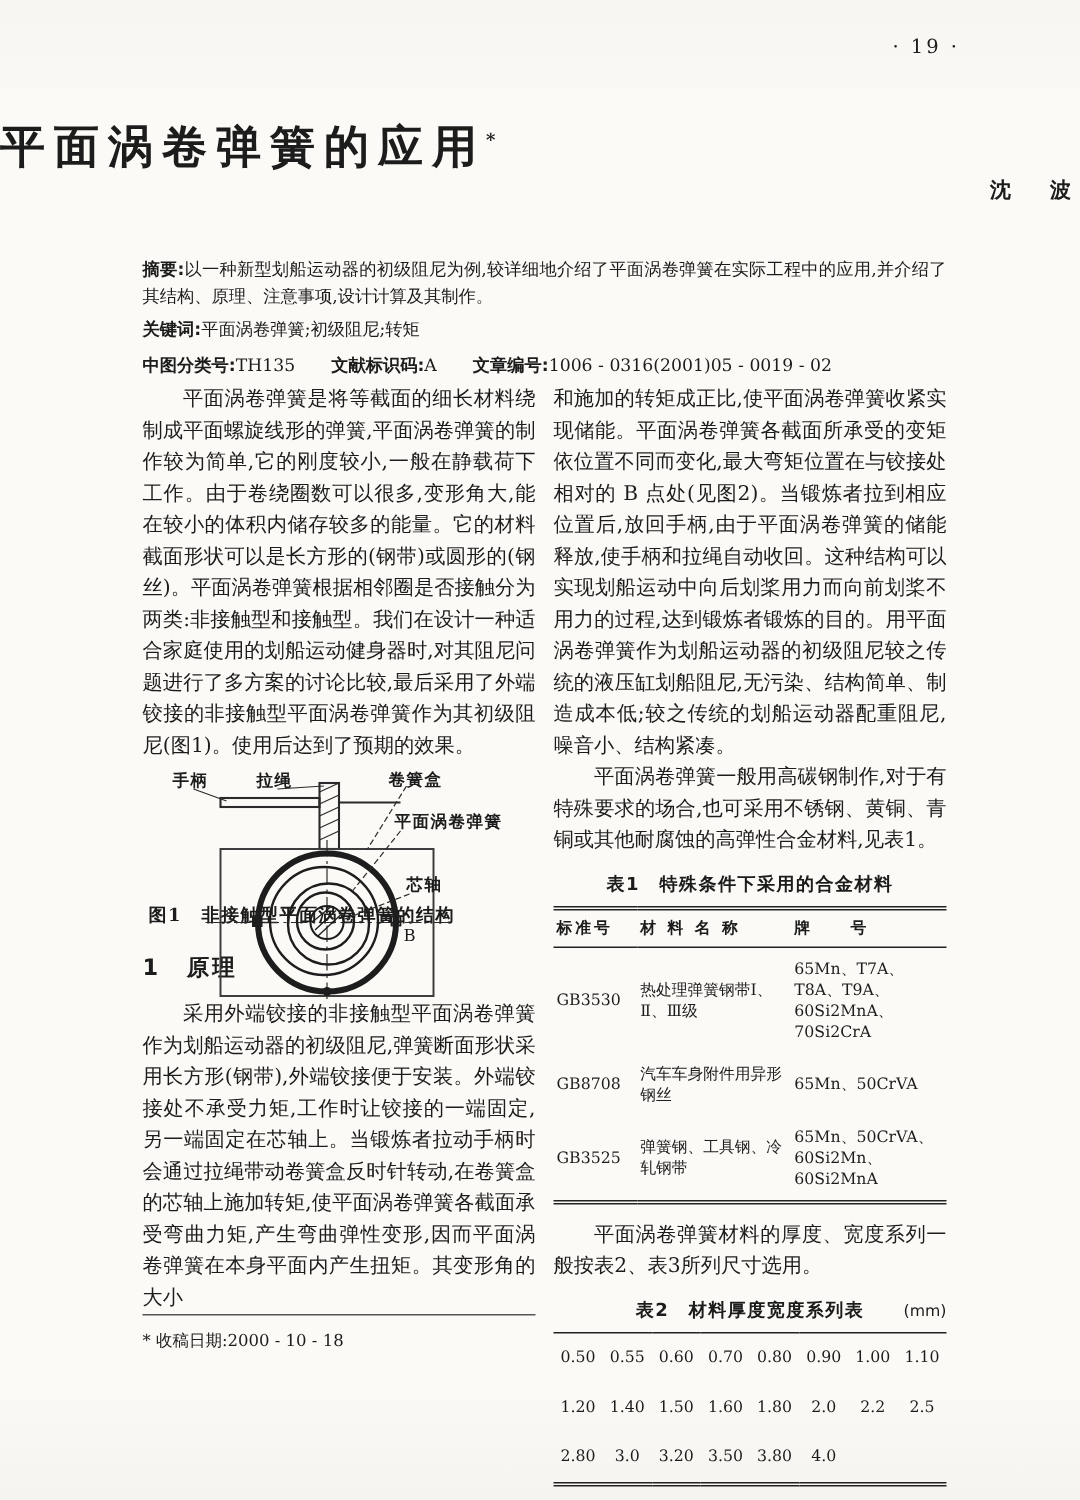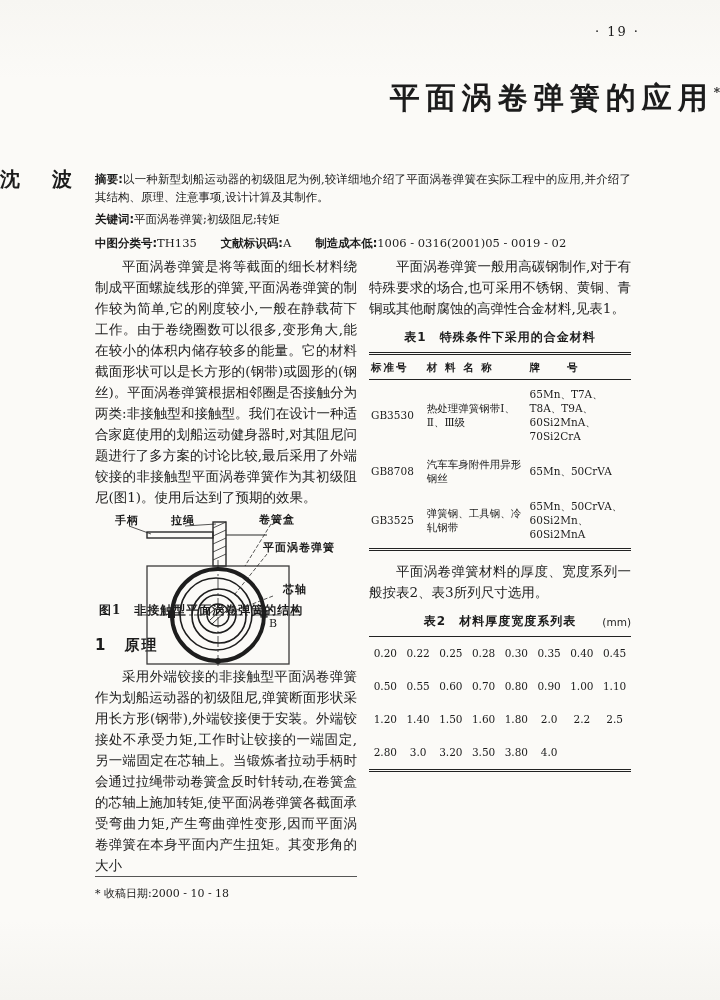--- a/index.html
+++ b/index.html
@@ -22,24 +22,24 @@
     border-bottom:1.5px solid #222;
     padding:0 30px 4px 14px;
     letter-spacing:1px;
     font-style:italic;
     font-weight:bold;
   }
   .page-number{position:absolute;right:10px;top:2px;font-size:13px;letter-spacing:2px;}
   
   .title{
     position:absolute;top:58px;left:0;width:100%;
-    text-align:right;font-size:30px;font-weight:bold;letter-spacing:6px;
+    text-align:left;font-size:30px;font-weight:bold;letter-spacing:6px;
   }
   .title sup{font-size:12px;letter-spacing:0;}
-  .author{position:absolute;top:118px;left:0;width:100%;text-align:left;font-size:20px;font-weight:bold;letter-spacing:6px;margin-top:48px;}
+  .author{position:absolute;top:118px;left:0;width:100%;text-align:right;font-size:14px;font-weight:bold;letter-spacing:6px;}
   .affiliation{position:absolute;top:140px;left:0;width:100%;text-align:center;font-size:11.5px;letter-spacing:1px;}
   
   .meta{position:absolute;top:170px;left:95px;width:536px;font-size:11.5px;line-height:18px;text-align:justify;}
   .meta b{font-family:"DejaVu Sans","Liberation Sans",sans-serif;font-weight:bold;}
   .meta .row3{display:flex;margin-top:6px;}
   .meta .row3 .item{white-space:nowrap;}
   .meta .row3 .item+.item{margin-left:24px;}
   
   .columns{position:absolute;top:256px;left:95px;width:536px;height:648px;display:flex;gap:12px;}
   .col{width:262px;display:flex;flex-direction:column;font-size:13.5px;line-height:21px;text-align:justify;}
@@ -77,21 +77,21 @@
 
   <h1 class="title"><span>平面涡卷弹簧的应用</span><sup>*</sup></h1>
   <div class="author">沈　波</div>
 
   <div class="meta">
     <p style="margin:0;"><b>摘要:</b><span>以一种新型划船运动器的初级阻尼为例,较详细地介绍了平面涡卷弹簧在实际工程中的应用,并介绍了其结构、原理、注意事项,设计计算及其制作。</span></p>
     <p style="margin:4px 0 0 0;"><b>关键词:</b><span>平面涡卷弹簧;初级阻尼;转矩</span></p>
     <div class="row3">
       <span class="item"><b>中图分类号:</b><span>TH135</span></span>
       <span class="item"><b>文献标识码:</b><span>A</span></span>
-      <span class="item"><b>制造成本低:</b><span>1006 - 0316(2001)05 - 0019 - 02</span></span>
+      <span class="item"><b>文章编号:</b><span>1006 - 0316(2001)05 - 0019 - 02</span></span>
     </div>
   </div>
 
   <div class="columns">
 
     <div class="col">
       <p class="indent">平面涡卷弹簧是将等截面的细长材料绕制成平面螺旋线形的弹簧,平面涡卷弹簧的制作较为简单,它的刚度较小,一般在静载荷下工作。由于卷绕圈数可以很多,变形角大,能在较小的体积内储存较多的能量。它的材料截面形状可以是长方形的(钢带)或圆形的(钢丝)。平面涡卷弹簧根据相邻圈是否接触分为两类:非接触型和接触型。我们在设计一种适合家庭使用的划船运动健身器时,对其阻尼问题进行了多方案的讨论比较,最后采用了外端铰接的非接触型平面涡卷弹簧作为其初级阻尼(图1)。使用后达到了预期的效果。</p>
 
       <div class="figure">
         <svg width="262" height="152" viewBox="0 0 262 152">
@@ -128,32 +128,33 @@
           <line x1="34" y1="12" x2="56" y2="20" stroke="#2a2a2a" stroke-width="0.8"></line>
           <line x1="90" y1="12" x2="121" y2="10" stroke="#2a2a2a" stroke-width="0.8"></line>
           <line x1="176" y1="10" x2="150" y2="52" stroke="#2a2a2a" stroke-width="0.8" stroke-dasharray="4 2"></line>
           <line x1="172" y1="40" x2="140" y2="80" stroke="#2a2a2a" stroke-width="0.8" stroke-dasharray="4 2"></line>
           <line x1="178" y1="82" x2="134" y2="99" stroke="#2a2a2a" stroke-width="0.8" stroke-dasharray="4 2"></line>
         </svg>
         <span class="fig-label" style="left:20px;top:1px;">手柄</span>
         <span class="fig-label" style="left:76px;top:1px;">拉绳</span>
         <span class="fig-label" style="left:164px;top:0px;">卷簧盒</span>
         <span class="fig-label" style="left:168px;top:28px;">平面涡卷弹簧</span>
-        <span class="fig-label" style="left:188px;top:70px;">芯轴</span>
+        <span class="fig-label" style="left:176px;top:70px;">芯轴</span>
         <span class="fig-label" style="left:174px;top:104px;font-weight:normal;">B</span>
       </div>
       <div class="fig-caption">图1　非接触型平面涡卷弹簧的结构</div>
 
       <h2 class="section-heading">1　原理</h2>
       <p class="indent">采用外端铰接的非接触型平面涡卷弹簧作为划船运动器的初级阻尼,弹簧断面形状采用长方形(钢带),外端铰接便于安装。外端铰接处不承受力矩,工作时让铰接的一端固定,另一端固定在芯轴上。当锻炼者拉动手柄时会通过拉绳带动卷簧盒反时针转动,在卷簧盒的芯轴上施加转矩,使平面涡卷弹簧各截面承受弯曲力矩,产生弯曲弹性变形,因而平面涡卷弹簧在本身平面内产生扭矩。其变形角的大小</p>
 
       <div class="footnote">* 收稿日期:2000 - 10 - 18</div>
     </div>
 
     <div class="col">
+      <p>和施加的转矩成正比,使平面涡卷弹簧收紧实现储能。平面涡卷弹簧各截面所承受的变矩依位置不同而变化,最大弯矩位置在与铰接处相对的 B 点处(见图2)。当锻炼者拉到相应位置后,放回手柄,由于平面涡卷弹簧的储能释放,使手柄和拉绳自动收回。这种结构可以实现划船运动中向后划桨用力而向前划桨不用力的过程,达到锻炼者锻炼的目的。用平面涡卷弹簧作为划船运动器的初级阻尼较之传统的液压缸划船阻尼,无污染、结构简单、制造成本低;较之传统的划船运动器配重阻尼,噪音小、结构紧凑。</p>
       <p class="indent">平面涡卷弹簧一般用高碳钢制作,对于有特殊要求的场合,也可采用不锈钢、黄铜、青铜或其他耐腐蚀的高弹性合金材料,见表1。</p>
 
       <div class="tbl-title">表1　特殊条件下采用的合金材料</div>
       <table class="tbl1">
         <thead>
           <tr>
             <th>标准号</th>
             <th>材 料 名 称</th>
             <th>牌　　号</th>
           </tr>
@@ -178,30 +179,20 @@
       </table>
 
       <p class="indent" style="margin-top:10px;">平面涡卷弹簧材料的厚度、宽度系列一般按表2、表3所列尺寸选用。</p>
 
       <div class="tbl-title">
         <span>表2　材料厚度宽度系列表</span>
         <span class="tbl-unit">(mm)</span>
       </div>
       <table class="tbl2">
         <tbody>
-          <tr>
-            <td>0.20</td>
-            <td>0.22</td>
-            <td>0.25</td>
-            <td>0.28</td>
-            <td>0.30</td>
-            <td>0.35</td>
-            <td>0.40</td>
-            <td>0.45</td>
-          </tr>
           <tr>
             <td>0.50</td>
             <td>0.55</td>
             <td>0.60</td>
             <td>0.70</td>
             <td>0.80</td>
             <td>0.90</td>
             <td>1.00</td>
             <td>1.10</td>
           </tr>

